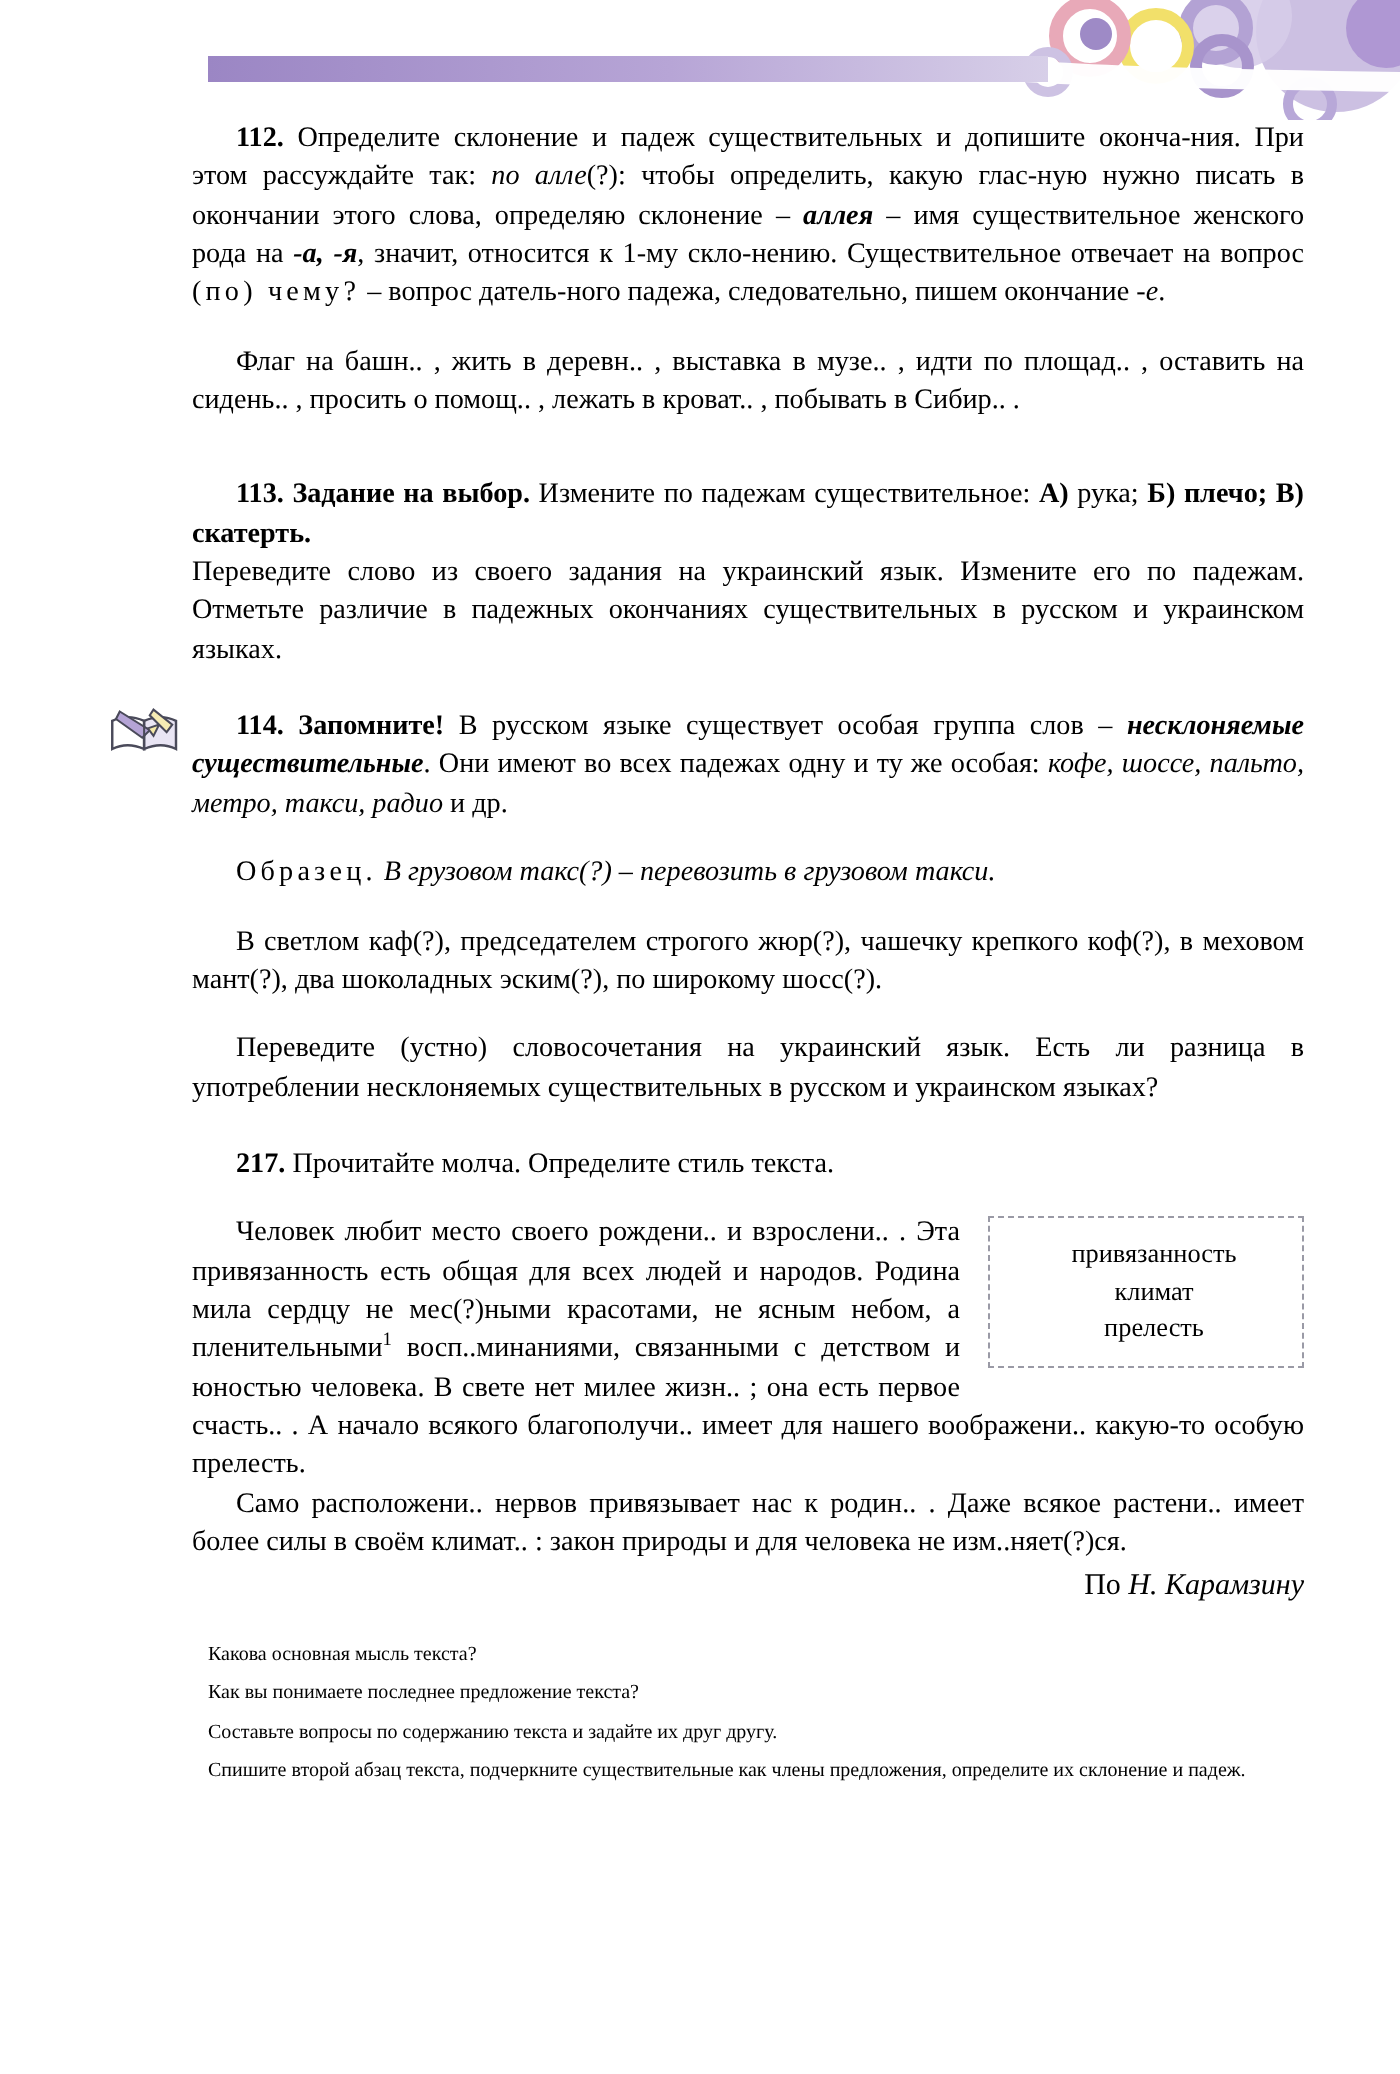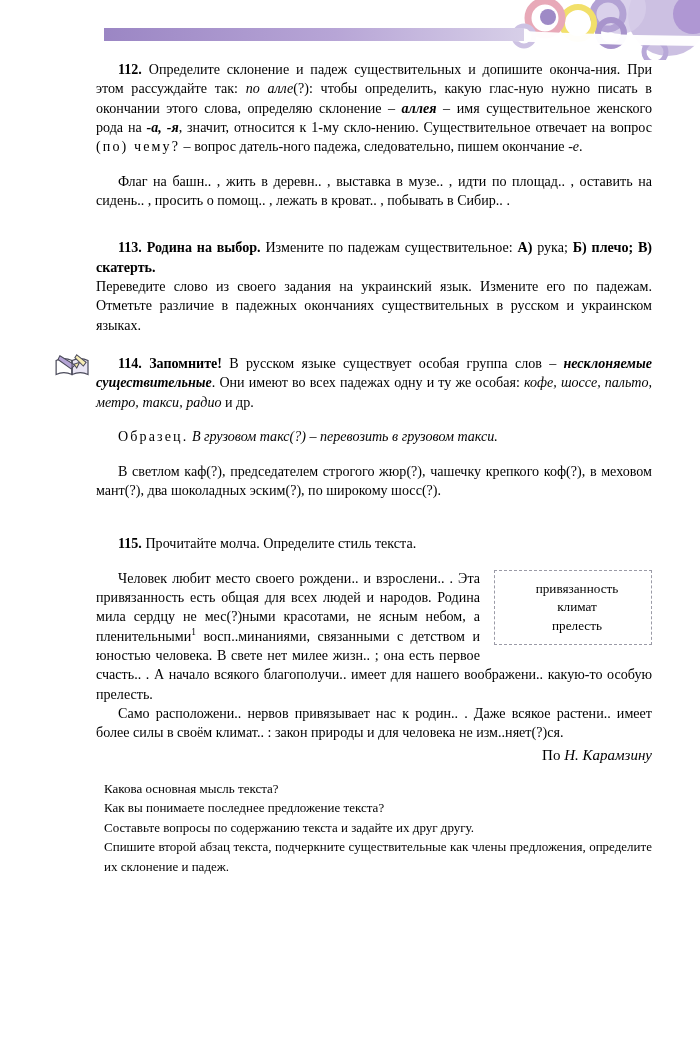--- a/index.html
+++ b/index.html
@@ -89,21 +89,21 @@
     margin: 3px 0 0 0;
     text-align: right;
     font-size: 15px;
     line-height: 19.35px;
   }
 
   
   .qlist { margin-top: 14px; }
   .qlist p {
     margin: 0;
-    font-size: 13px;
+    font-size: 10px;
     line-height: 19.5px;
     text-align: justify;
     text-indent: 0;
     padding-left: 8px;
   }
 
   
   .footnote {
     position: absolute;
     left: 96px;
@@ -193,21 +193,21 @@
 
       <div class="gap-md"></div>
 
       <p class="para indent">Флаг на башн.. , жить в деревн.. , выставка в музе.. , идти по площад.. , оставить на сидень.. , просить о помощ.. , лежать в кроват.. , побывать в Сибир.. .</p>
     </div>
 
     <div class="gap-lg"></div>
     <div class="gap-sm"></div>
 
     <div>
-      <p class="para indent"><span class="exnum">113.</span> <b>Родина на выбор.</b> <span>Измените по падежам существительное:</span> <b>А)</b> <span>рука;</span> <b>Б)</b> <b>плечо;</b> <b>В)</b> <b>скатерть.</b></p>
+      <p class="para indent"><span class="exnum">113.</span> <b>Задание на выбор.</b> <span>Измените по падежам существительное:</span> <b>А)</b> <span>рука;</span> <b>Б)</b> <b>плечо;</b> <b>В)</b> <b>скатерть.</b></p>
       <p class="para noindent">Переведите слово из своего задания на украинский язык. Измените его по падежам. Отметьте различие в падежных окончаниях существительных в русском и украинском языках.</p>
     </div>
 
     <div class="gap-lg"></div>
 
     <div class="ex114-wrap">
       <svg class="book-icon" viewBox="0 0 40 32" xmlns="http://www.w3.org/2000/svg">
         <path d="M2 22 L2 9 Q10 5 19 9 L19 24 Q10 20 2 24 Z" fill="#ffffff" stroke="#4a4a5a" stroke-width="1.3"></path>
         <path d="M19 9 Q28 5 36 9 L36 24 Q28 20 19 24 Z" fill="#e9e5f4" stroke="#4a4a5a" stroke-width="1.3"></path>
         <path d="M6 4 L22 14 L18 18 L4 8 Z" fill="#b5a4d6" stroke="#4a4a5a" stroke-width="1.1"></path>
@@ -221,26 +221,27 @@
       <div class="gap-md"></div>
 
       <p class="para indent"><span class="spaced">Образец.</span> <i>В грузовом такс(?) – перевозить в грузовом такси.</i></p>
 
       <div class="gap-md"></div>
 
       <p class="para indent">В светлом каф(?), председателем строгого жюр(?), чашечку крепкого коф(?), в меховом мант(?), два шоколадных эским(?), по широкому шосс(?).</p>
 
       <div class="gap-md"></div>
 
+      <p class="para indent">Переведите (устно) словосочетания на украинский язык. Есть ли разница в употреблении несклоняемых существительных в русском и украинском языках?</p>
     </div>
 
     <div class="gap-lg"></div>
 
     <div>
-      <p class="para indent"><span class="exnum">115.</span> <span>Прочитайте молча. Определите стиль текста.</span></p>
+      <p class="para indent"><span class="exnum">217.</span> <span>Прочитайте молча. Определите стиль текста.</span></p>
 
       <div class="gap-md"></div>
 
       <div class="ex115-flow">
         <div class="vocab-box">
           <div>привязанность</div>
           <div>климат</div>
           <div>прелесть</div>
         </div>
 

